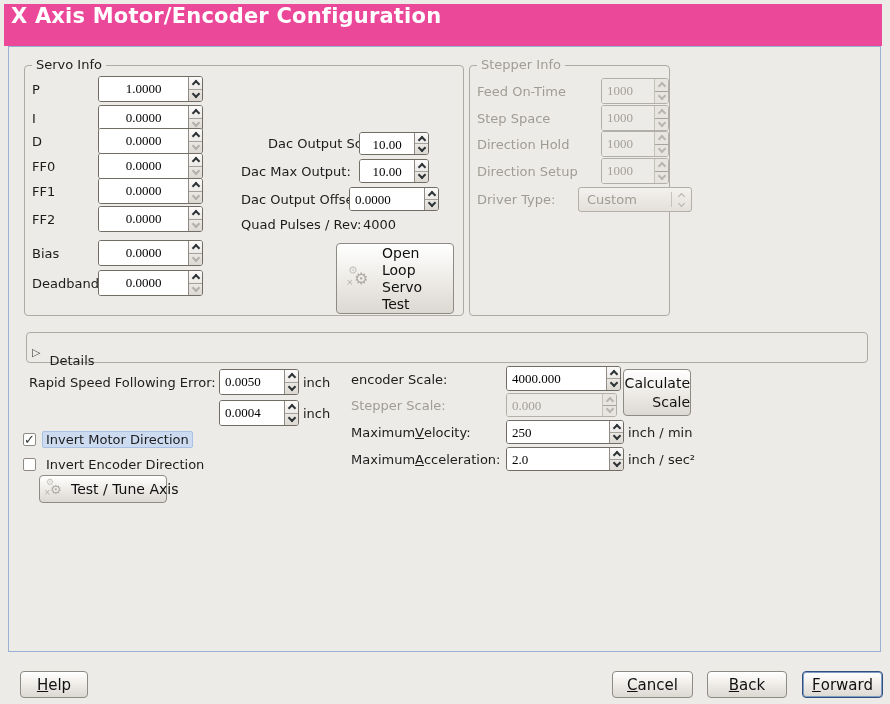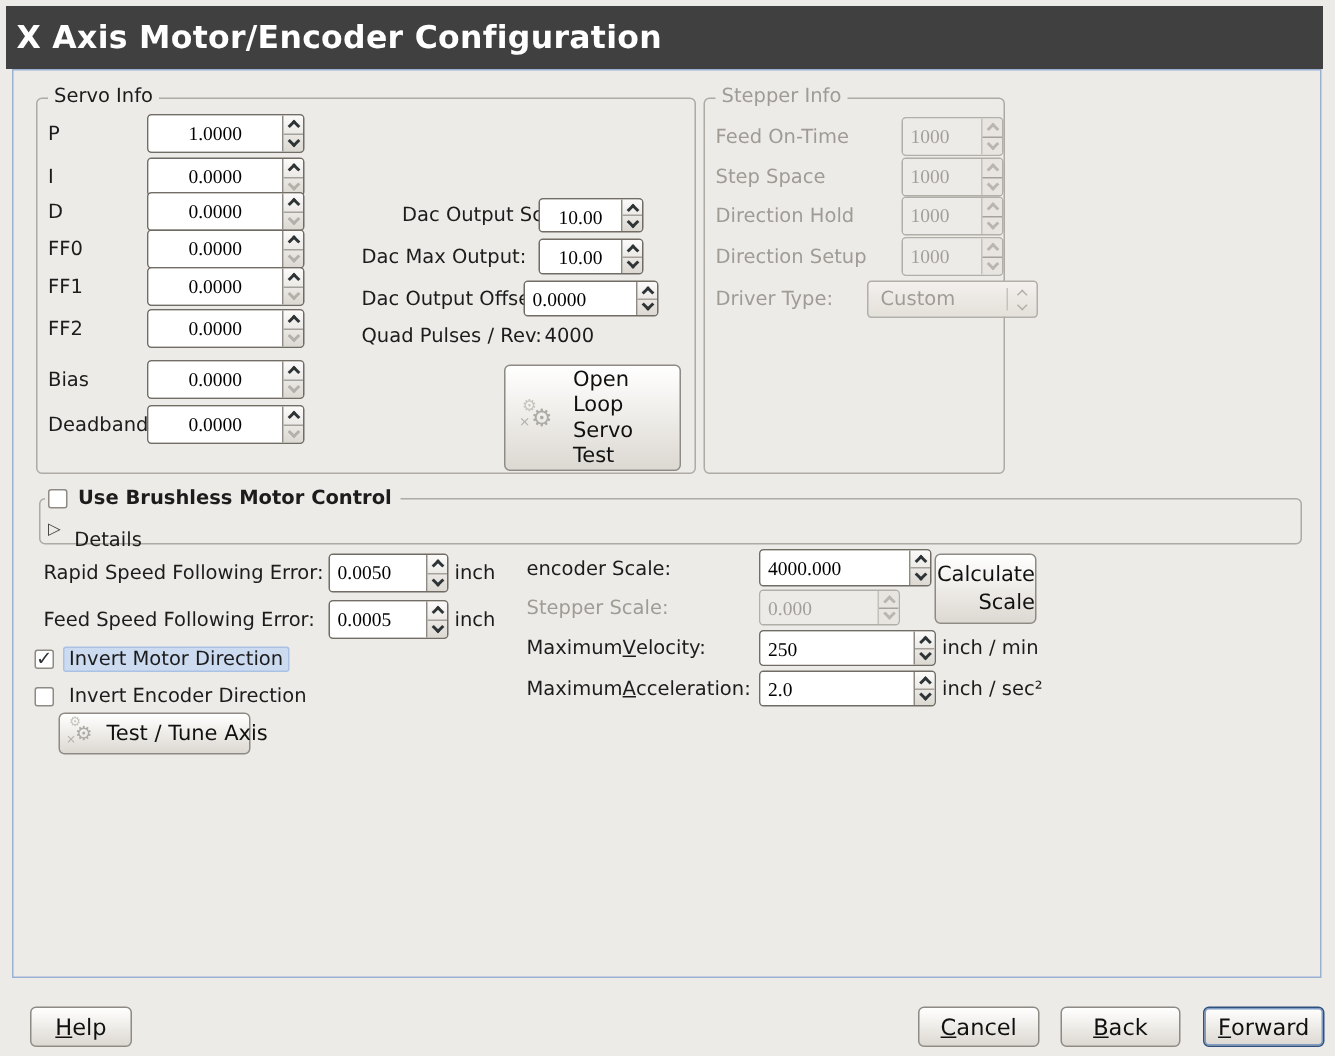--- a/index.html
+++ b/index.html
@@ -4,21 +4,21 @@
 <style>
   * { margin:0; padding:0; box-sizing:border-box; }
   html,body { background:#d8d4d0; }
   body { font-family:"DejaVu Sans","Liberation Sans",sans-serif; }
   #window {
     position:relative; width:890px; height:704px;
     background:#edebe8; outline:1px solid #b9b5b0; overflow:hidden;
   }
   #titlebar {
     position:absolute; left:4px; top:4px; width:878px; height:42px;
-    background:#404040; display:flex; align-items:center; padding-left:7px;
+    background:#ec4899; display:flex; align-items:flex-start; padding-left:7px;
   }
   #titlebar .t { font-size:21px; font-weight:bold; color:#ffffff; letter-spacing:0.2px; }
   #content {
     position:absolute; left:8px; top:46px; width:873px; height:606px;
     border:1px solid #9bb1d4; background:#edebe8;
   }
   .lbl { position:absolute; font-size:13px; color:#1c1c1c; white-space:nowrap; display:flex; align-items:center; height:26px; }
   .lbl.dis { color:#a09c95; }
   .frame { position:absolute; border:1px solid #aeaaa4; border-radius:4px; }
   .frame-title { position:absolute; top:-9px; left:7px; background:#edebe8; padding:0 4px; font-size:13px; color:#1c1c1c; white-space:nowrap; }
@@ -312,46 +312,41 @@
     <div class="combo" style="left:569px;top:140px;width:114px;height:25px;">
       <span class="txt">Custom</span>
       <span class="sep"></span>
       <span class="arrows">
         <i class="chev up"></i>
         <i class="chev down"></i>
       </span>
     </div>
 
     <div class="frame" style="left:17px;top:285px;width:842px;height:31px;"></div>
-    <div style="position:absolute;left:21px;top:277px;height:17px;display:flex;align-items:center;gap:7px;background:#edebe8;padding:0 6px 0 2px;">
-      <span class="cb"></span>
-      <span class="bold" style="font-size:13px;color:#1c1c1c;white-space:nowrap;">Use Brushless Motor Control</span>
-    </div>
     <div style="position:absolute;left:23px;top:297px;height:16px;display:flex;align-items:center;gap:9px;">
       <span class="expander-arrow">▷</span>
       <span style="font-size:13px;color:#1c1c1c;margin-top:16px;">Details</span>
     </div>
 
     <div class="lbl" style="left:20px;top:322px;">Rapid Speed Following Error:</div>
     <div class="spin" style="left:210px;top:322px;width:80px;height:26px;">
       <div class="entry">0.0050</div>
       <div class="btns">
         <span class="b">
             <i class="chev up"></i>
           </span>
         <span class="b">
             <i class="chev down"></i>
           </span>
       </div>
     </div>
     <div class="lbl" style="left:294px;top:322px;">inch</div>
 
-    <div class="lbl" style="left:20px;top:353px;">Feed Speed Following Error:</div>
     <div class="spin" style="left:210px;top:353px;width:80px;height:26px;">
-      <div class="entry">0.0005</div>
+      <div class="entry">0.0004</div>
       <div class="btns">
         <span class="b">
             <i class="chev up"></i>
           </span>
         <span class="b">
             <i class="chev down"></i>
           </span>
       </div>
     </div>
     <div class="lbl" style="left:294px;top:353px;">inch</div>
@@ -386,21 +381,21 @@
             <i class="chev down"></i>
           </span>
       </div>
     </div>
     <div class="btn multiline" style="left:614px;top:322px;width:68px;height:47px;align-items:flex-end;padding-left:7px;font-size:14px;line-height:19px;">
       <span>Calculate</span>
       <span>Scale</span>
     </div>
 
     <div class="lbl dis" style="left:342px;top:345px;">Stepper Scale:</div>
-    <div class="spin disabled" style="left:497px;top:346px;width:94px;height:24px;">
+    <div class="spin disabled" style="left:497px;top:346px;width:111px;height:24px;">
       <div class="entry">0.000</div>
       <div class="btns">
         <span class="b">
             <i class="chev up"></i>
           </span>
         <span class="b">
             <i class="chev down"></i>
           </span>
       </div>
     </div>

